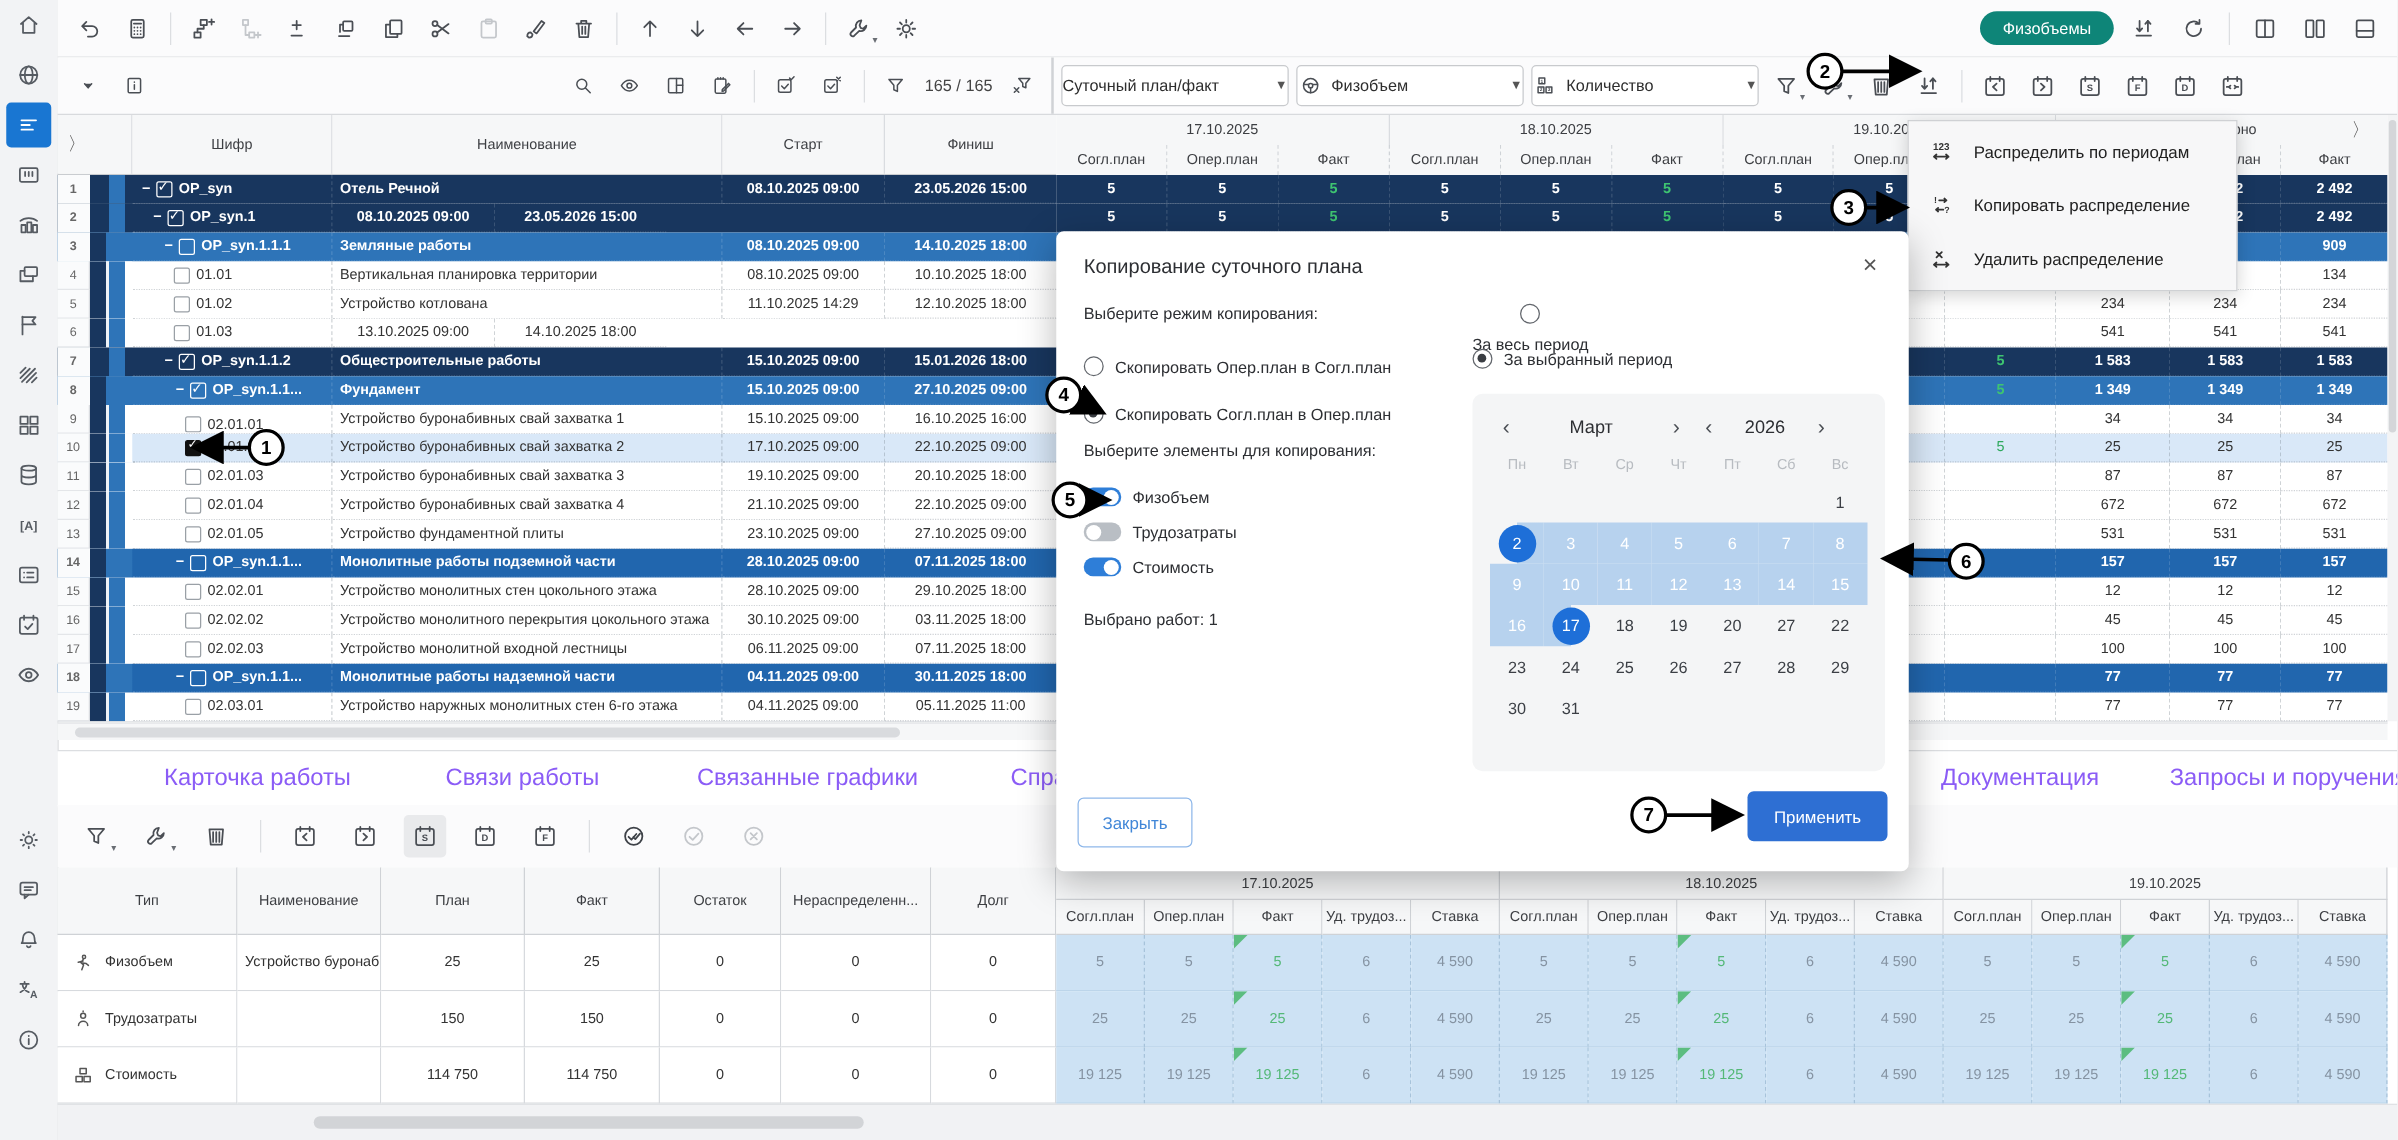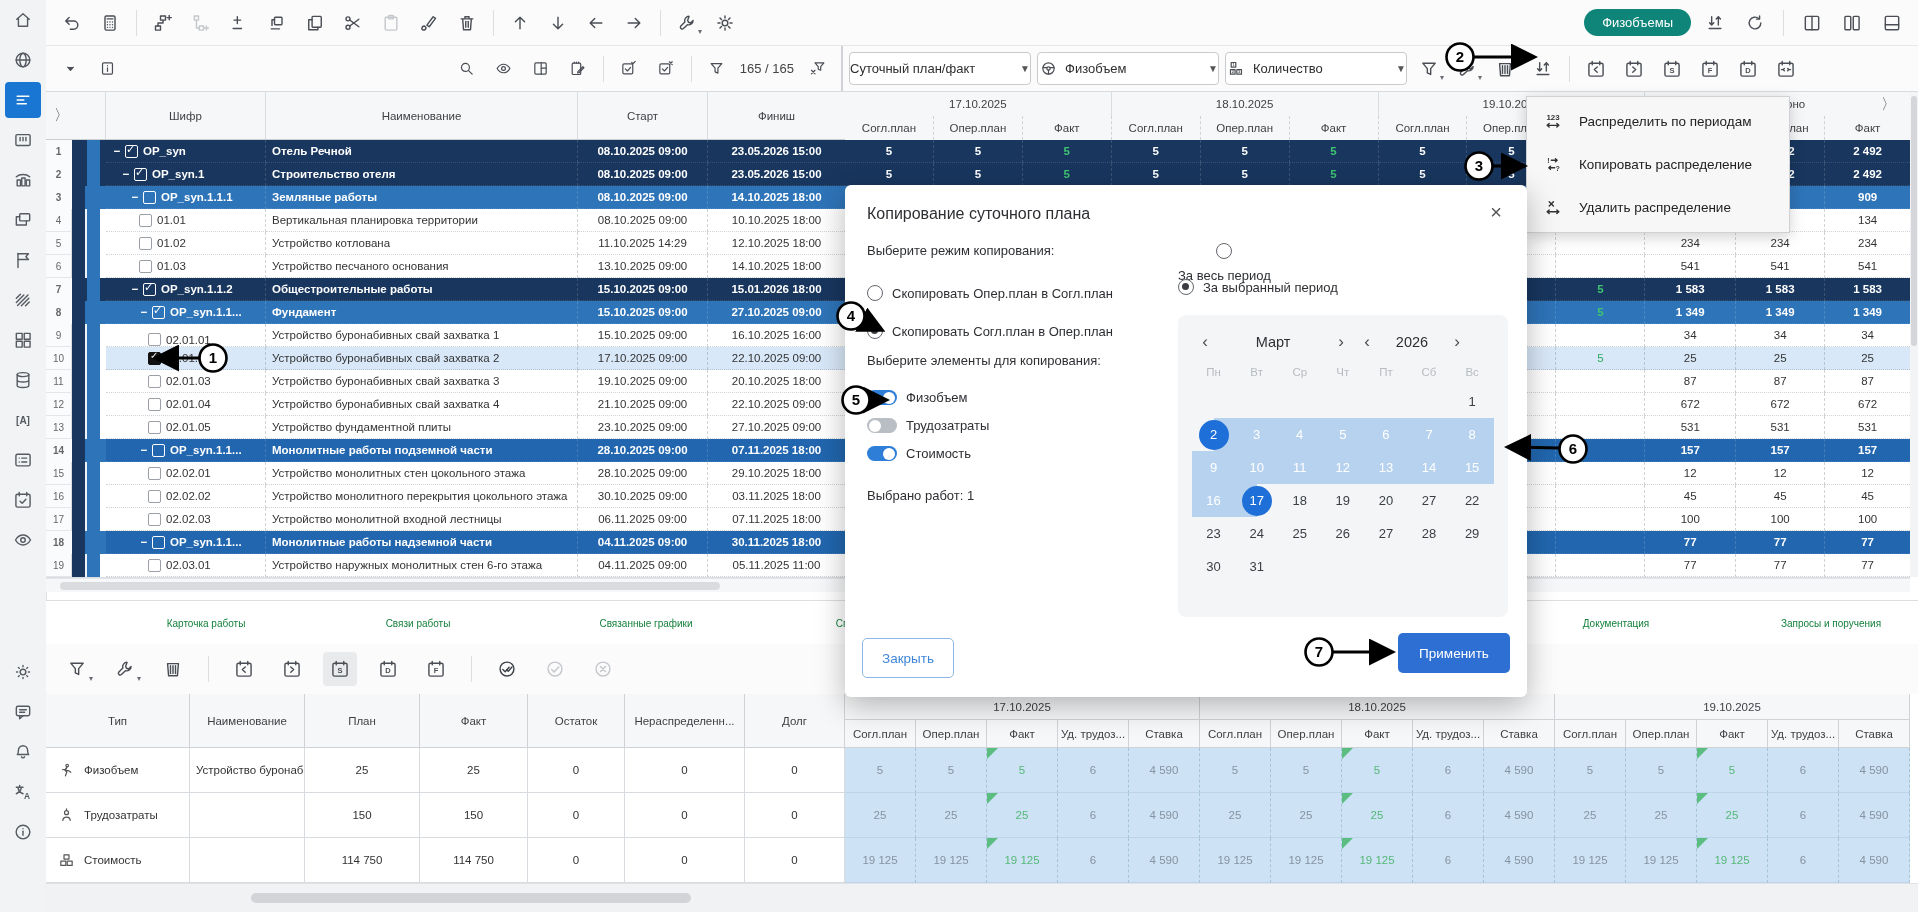--- a/index.html
+++ b/index.html
@@ -62,21 +62,21 @@
   .rrow.sel{background:#d9e8f8;}
   .rrow.dark .c,.rrow.mid .c,.rrow.mid2 .c{border-color:rgba(255,255,255,.14);}
   .g5{color:#3ec471;}
   .rrow.normal .g5,.rrow.sel .g5{color:#2fa95e;}
   #vscroll{left:1910px;top:92px;width:8px;height:485px;background:#f3f4f5;}
   #vscroll .th{position:absolute;left:1px;top:4px;width:6px;height:250px;background:#d4d6d9;border-radius:3px;}
   #hscroll1{left:46px;top:578px;width:1864px;height:13px;background:#f6f7f8;border-top:1px solid #e3e5e8;}
   #hscroll1 .th{position:absolute;left:14px;top:3px;width:660px;height:8px;background:#d9dbde;border-radius:4px;}
   
   #tabbar{left:46px;top:600px;width:1872px;height:44px;background:#fff;border-top:1px solid #dcdee1;border-bottom:1px solid #e3e5e8;}
-  .tab{position:absolute;top:0;height:44px;display:flex;align-items:center;font-size:10px;color:#15803d;transform:translateX(-50%);cursor:pointer;white-space:nowrap;}
+  .tab{position:absolute;top:0;height:44px;display:flex;align-items:center;font-size:19px;color:#8b5cf6;transform:translateX(-50%);cursor:pointer;white-space:nowrap;}
   #toolbar3{left:46px;top:644px;width:1872px;height:50px;background:#fbfbfc;display:flex;align-items:center;padding:0 14px;box-sizing:border-box;gap:14px;}
   #toolbar3 .ic{width:34px;height:34px;}
   #toolbar3 .ic.activebg{background:#e9eaec;}
   .okdark{color:#3e4248;}
   
   #btable{left:46px;top:694px;width:1872px;height:189px;}
   .bh{display:flex;}
   .bcell{display:flex;align-items:center;justify-content:center;box-sizing:border-box;font-size:11.5px;}
   .bl{border-right:1px solid #cfd2d6;border-bottom:1px solid #cfd2d6;background:#f6f7f8;color:#3d3f43;}
   .brow{display:flex;height:45px;}
@@ -617,21 +617,20 @@
         <div class="c num" style="width:26px;">2</div>
         <div class="c gut" style="width:34px;">
           <span class="stripes"></span>
         </div>
         <div class="c" style="width:160px;">
           <span style="width:15px;flex:0 0 auto;"></span>
           <span class="minus">−</span>
           <span class="cb on"></span>
           <span>OP_syn.1</span>
         </div>
-        <div class="c" style="width:312px;padding-left:6px;">Строительство отеля</div>
         <div class="c datec" style="width:130px;">08.10.2025 09:00</div>
         <div class="c datec" style="width:137px;border-right:none;">23.05.2026 15:00</div>
       </div>
       <div class="lrow mid">
         <div class="c num" style="width:26px;">3</div>
         <div class="c gut" style="width:34px;">
           <span class="stripes"></span>
         </div>
         <div class="c" style="width:160px;">
           <span style="width:24px;flex:0 0 auto;"></span>
@@ -674,21 +673,20 @@
       <div class="lrow normal">
         <div class="c num" style="width:26px;">6</div>
         <div class="c gut" style="width:34px;">
           <span class="stripes"></span>
         </div>
         <div class="c" style="width:160px;">
           <span style="width:33px;flex:0 0 auto;"></span>
           <span class="cb"></span>
           <span>01.03</span>
         </div>
-        <div class="c" style="width:312px;padding-left:6px;">Устройство песчаного основания</div>
         <div class="c datec" style="width:130px;">13.10.2025 09:00</div>
         <div class="c datec" style="width:137px;border-right:none;">14.10.2025 18:00</div>
       </div>
       <div class="lrow dark">
         <div class="c num" style="width:26px;">7</div>
         <div class="c gut" style="width:34px;">
           <span class="stripes"></span>
         </div>
         <div class="c" style="width:160px;">
           <span style="width:24px;flex:0 0 auto;"></span>

